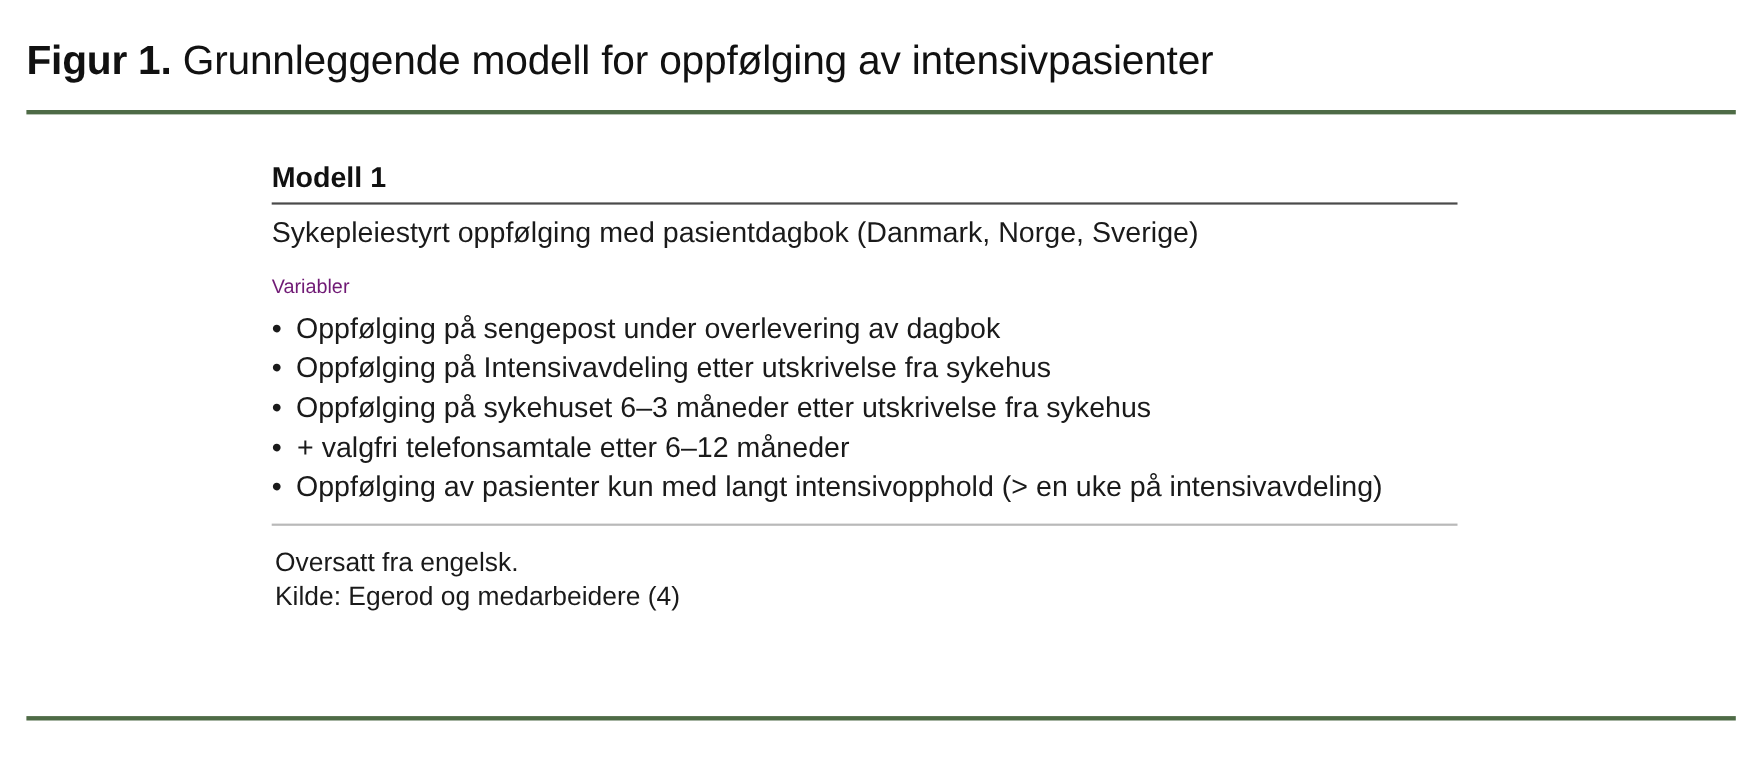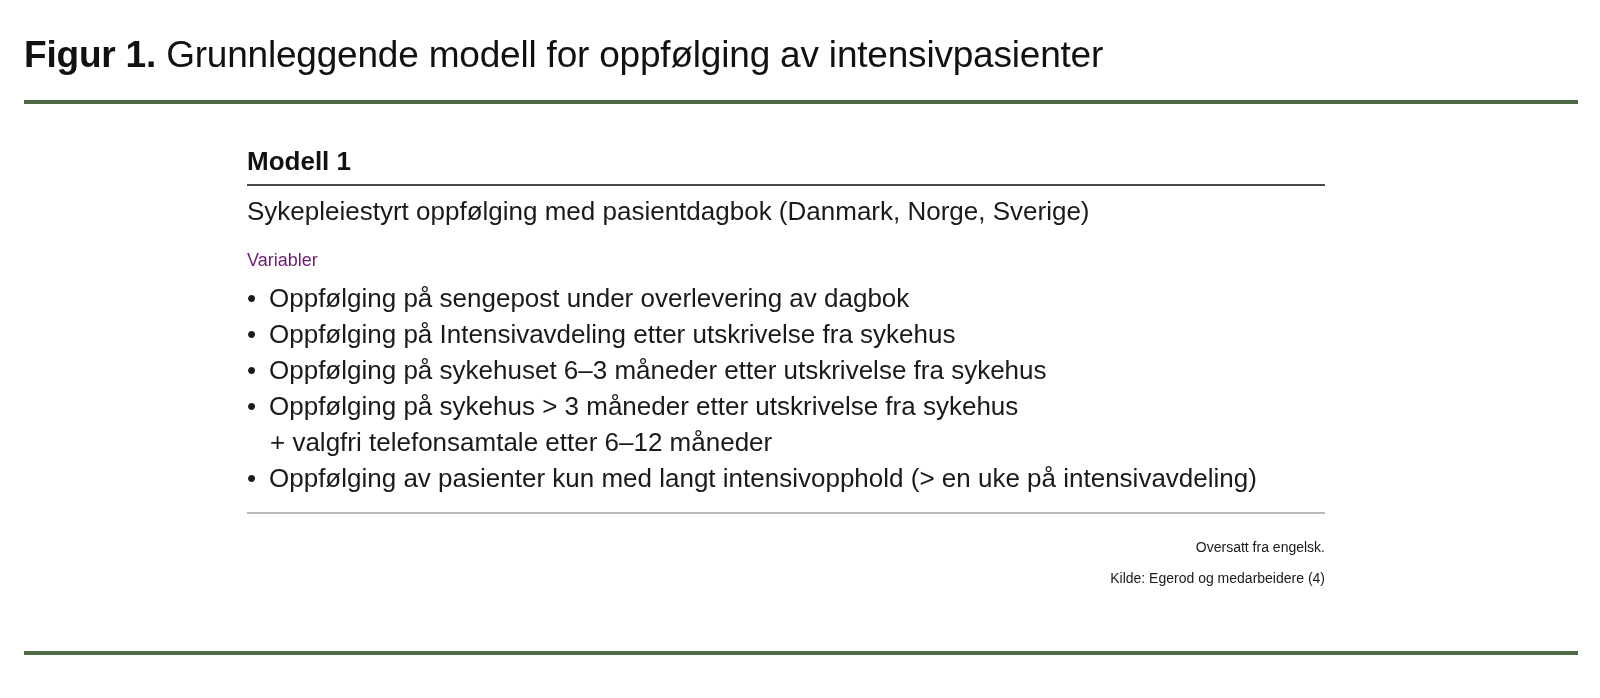--- a/index.html
+++ b/index.html
@@ -109,25 +109,24 @@
     height: 2px;
     background: #b9b9b9;
     width: 1078px;
     margin-top: 16px;
   }
   .footnotes {
     padding-top: 18px;
     padding-left: 3px;
   }
   .footnotes div {
-    font-size: 14px;
+    font-size: 24px;
     line-height: 31px;
     color: #1a1a1a;
     white-space: nowrap;
-    text-align: right;
   }
 </style>
 </head>
 <body>
 
 <div class="figure">
 
   <div class="figure-title">
     <span class="label">Figur 1.</span><span> </span><span class="caption">Grunnleggende modell for oppfølging av intensivpasienter</span>
   </div>
@@ -152,21 +151,20 @@
       <li>
         <span class="dot">•</span>
         <span>Oppfølging på Intensivavdeling etter utskrivelse fra sykehus</span>
       </li>
       <li>
         <span class="dot">•</span>
         <span>Oppfølging på sykehuset 6–3 måneder etter utskrivelse fra sykehus</span>
       </li>
       <li>
         <span class="dot">•</span>
-        <span>Oppfølging på sykehus &gt; 3 måneder etter utskrivelse fra sykehus</span>
         <span class="bullet-sub">+ valgfri telefonsamtale etter 6–12 måneder</span>
       </li>
       <li>
         <span class="dot">•</span>
         <span>Oppfølging av pasienter kun med langt intensivopphold (&gt; en uke på intensivavdeling)</span>
       </li>
     </ul>
 
     <div class="rule-light"></div>
 

